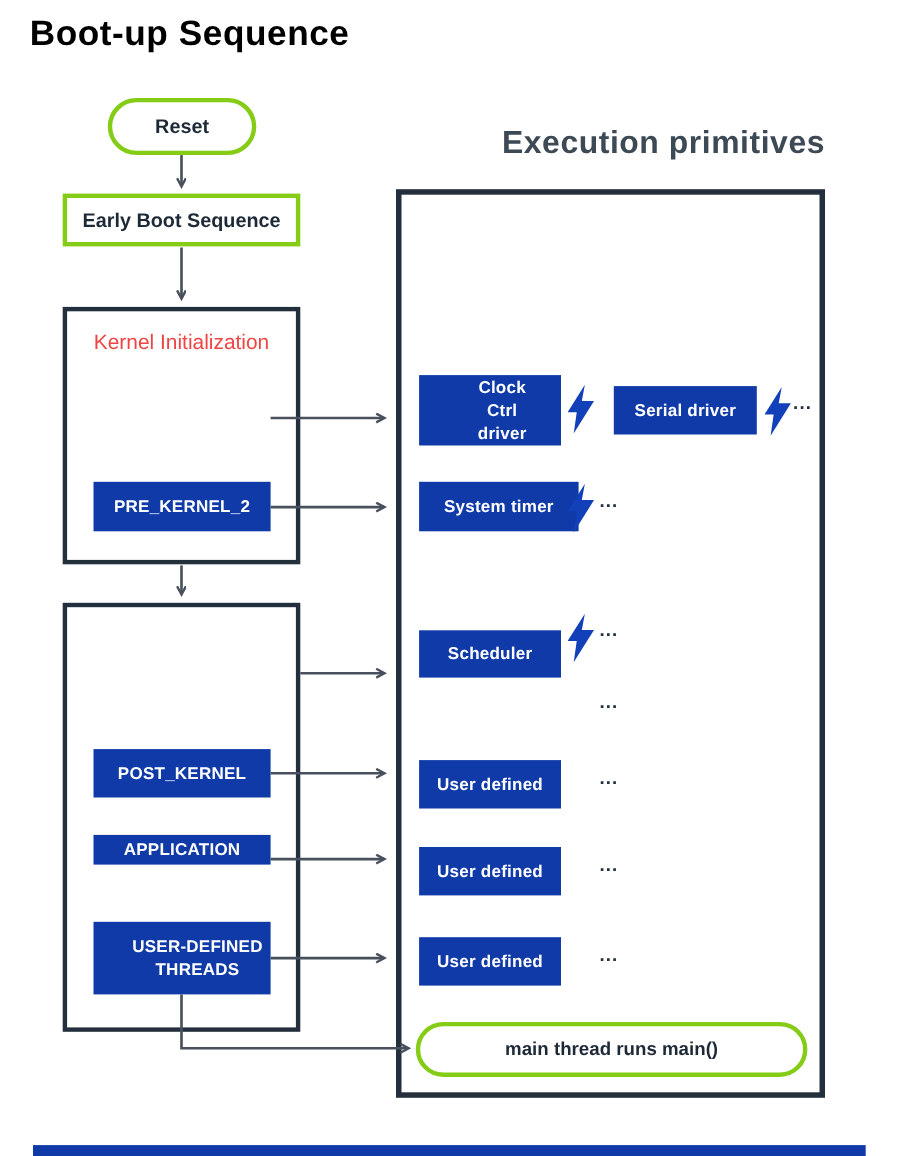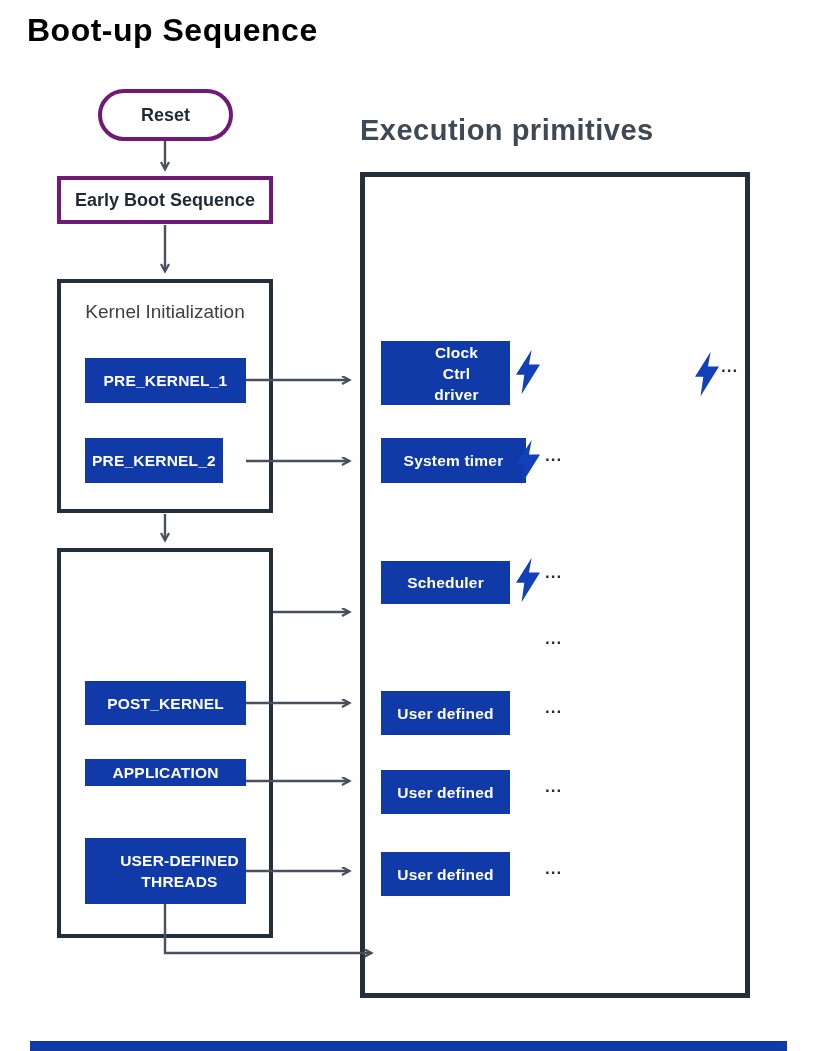--- a/index.html
+++ b/index.html
@@ -7,34 +7,34 @@
   .canvas {
     position:relative; width:816px; height:1051px; background:#ffffff;
     font-family:"Liberation Sans", sans-serif; overflow:hidden;
   }
   .page-title {
     position:absolute; left:27px; top:12px;
     font-size:32px; font-weight:bold; color:#000000; letter-spacing:0.5px;
   }
   .exec-title {
     position:absolute; left:360px; top:114px; width:390px;
-    font-size:29px; font-weight:bold; color:#3d4955; text-align:left; letter-spacing:0.5px;
+    font-size:29px; font-weight:bold; color:#3d4955; text-align:right; letter-spacing:0.5px;
   }
   .node {
-    position:absolute; background:#ffffff; border:4px solid #701a75;
+    position:absolute; background:#ffffff; border:4px solid #84cc16;
     display:flex; align-items:center; justify-content:center; text-align:center;
     font-weight:bold; font-size:18px; color:#1d2936;
   }
   .pill { border-radius:26px; }
   .frame {
     position:absolute; background:#ffffff; border:4px solid #232f3d;
   }
   .frame-label {
     position:absolute; width:216px; text-align:center;
-    font-size:19px; font-weight:normal; color:#404040; line-height:22px;
+    font-size:19px; font-weight:normal; color:#ef4444; line-height:22px;
   }
   .bluebox {
     position:absolute; background:#0f3aa8; color:#ffffff;
     display:flex; align-items:center; justify-content:center; text-align:center;
     font-weight:bold; font-size:15.5px; line-height:21px; letter-spacing:0.2px;
   }
   .two-line { padding:0 22px; }
   .dots {
     position:absolute; font-weight:bold; font-size:17px; line-height:14px;
     color:#232f3d; letter-spacing:1px;
@@ -50,62 +50,63 @@
 
   <div class="page-title">Boot-up Sequence</div>
   <div class="exec-title">Execution primitives</div>
 
   <div class="node pill" style="left:98px; top:89px; width:135px; height:52px;">Reset</div>
 
   <div class="node" style="left:57px; top:176px; width:216px; height:48px;">Early Boot Sequence</div>
 
   <div class="frame" style="left:57px; top:279px; width:216px; height:234px;"></div>
   <div class="frame-label" style="left:57px; top:301px;">Kernel Initialization</div>
-  <div class="bluebox" style="left:85px; top:358px; width:161px; height:45px;">PRE_KERNEL_1</div>
-  <div class="bluebox" style="left:85px; top:438px; width:138px; height:45px;">PRE_KERNEL_2</div>
+  <div class="bluebox" style="left:85px; top:438px; width:161px; height:45px;">PRE_KERNEL_2</div>
 
   <div class="frame" style="left:57px; top:548px; width:216px; height:390px;"></div>
   <div class="bluebox" style="left:85px; top:681px; width:161px; height:44px;text-align:center;">POST_KERNEL</div>
   <div class="bluebox" style="left:85px; top:759px; width:161px; height:27px;">APPLICATION</div>
   <div class="bluebox" style="left:85px; top:838px; width:161px; height:66px;padding-left:28px;">USER-DEFINED THREADS</div>
 
   <div class="frame" style="left:360px; top:172px; width:390px; height:826px; border-width:5px;"></div>
 
   <div class="bluebox two-line" style="left:381px; top:341px; width:129px; height:64px;padding-left:44px;">Clock Ctrl driver</div>
   <svg class="bolt" style="left:516px; top:347px;" width="24" height="50" viewBox="0 0 26 48">
     <polygon points="17,0 0,27 9,27 6,48 26,16 14,16" fill="#1240b8"></polygon>
   </svg>
+  <div class="bluebox" style="left:558px; top:351px; width:130px; height:44px;">Serial driver</div>
   <svg class="bolt" style="left:695px; top:349px;" width="24" height="50" viewBox="0 0 26 48">
     <polygon points="17,0 0,27 9,27 6,48 26,16 14,16" fill="#1240b8"></polygon>
   </svg>
   <div class="dots" style="left:721px; top:360px;">...</div>
 
   <div class="bluebox" style="left:381px; top:438px; width:145px; height:45px;">System timer</div>
   <svg class="bolt" style="left:516px; top:437px;" width="24" height="50" viewBox="0 0 26 48">
     <polygon points="17,0 0,27 9,27 6,48 26,16 14,16" fill="#1240b8"></polygon>
   </svg>
   <div class="dots" style="left:545px; top:449px;">...</div>
 
-  <div class="bluebox" style="left:381px; top:561px; width:129px; height:43px;">Scheduler</div>
+  <div class="bluebox" style="left:381px; top:573px; width:129px; height:43px;">Scheduler</div>
   <svg class="bolt" style="left:516px; top:555px;" width="24" height="50" viewBox="0 0 26 48">
     <polygon points="17,0 0,27 9,27 6,48 26,16 14,16" fill="#1240b8"></polygon>
   </svg>
   <div class="dots" style="left:545px; top:566px;">...</div>
 
   <div class="dots" style="left:545px; top:632px;">...</div>
 
   <div class="bluebox" style="left:381px; top:691px; width:129px; height:44px;">User defined</div>
   <div class="dots" style="left:545px; top:701px;">...</div>
 
   <div class="bluebox" style="left:381px; top:770px; width:129px; height:44px;">User defined</div>
   <div class="dots" style="left:545px; top:780px;">...</div>
 
   <div class="bluebox" style="left:381px; top:852px; width:129px; height:44px;">User defined</div>
   <div class="dots" style="left:545px; top:862px;">...</div>
 
+  <div class="node pill" style="left:378px; top:929px; width:356px; height:50px; font-size:17px; z-index:4;">main thread runs main()</div>
 
   <svg class="arrow-layer" width="816" height="1051" viewBox="0 0 816 1051">
     <defs>
       <marker id="ah" markerUnits="userSpaceOnUse" markerWidth="12" markerHeight="12" refX="8" refY="4.5" orient="auto">
         <path d="M1,0.5 L8.5,4.5 L1,8.5" fill="none" stroke="#47505c" stroke-width="2.2"></path>
       </marker>
     </defs>
     <g stroke="#47505c" stroke-width="2.4" fill="none">
       <path d="M165,141 L165,169" marker-end="url(#ah)"></path>
       <path d="M165,225 L165,271" marker-end="url(#ah)"></path>

